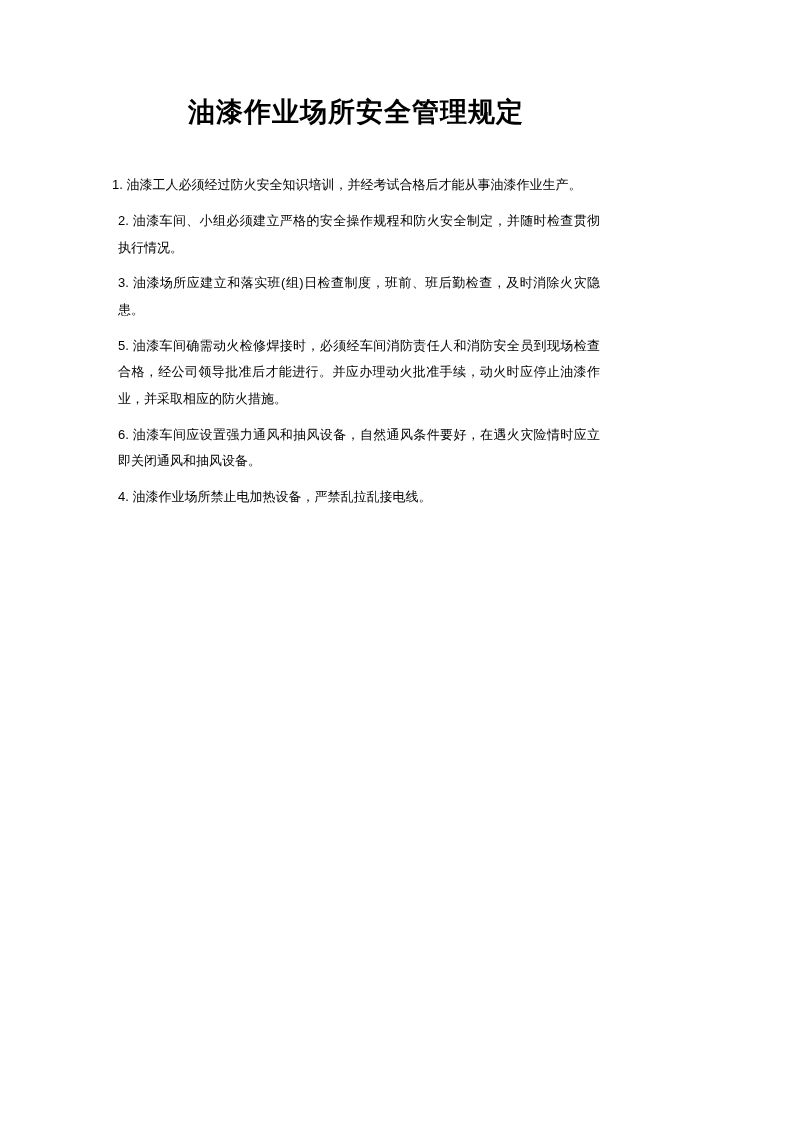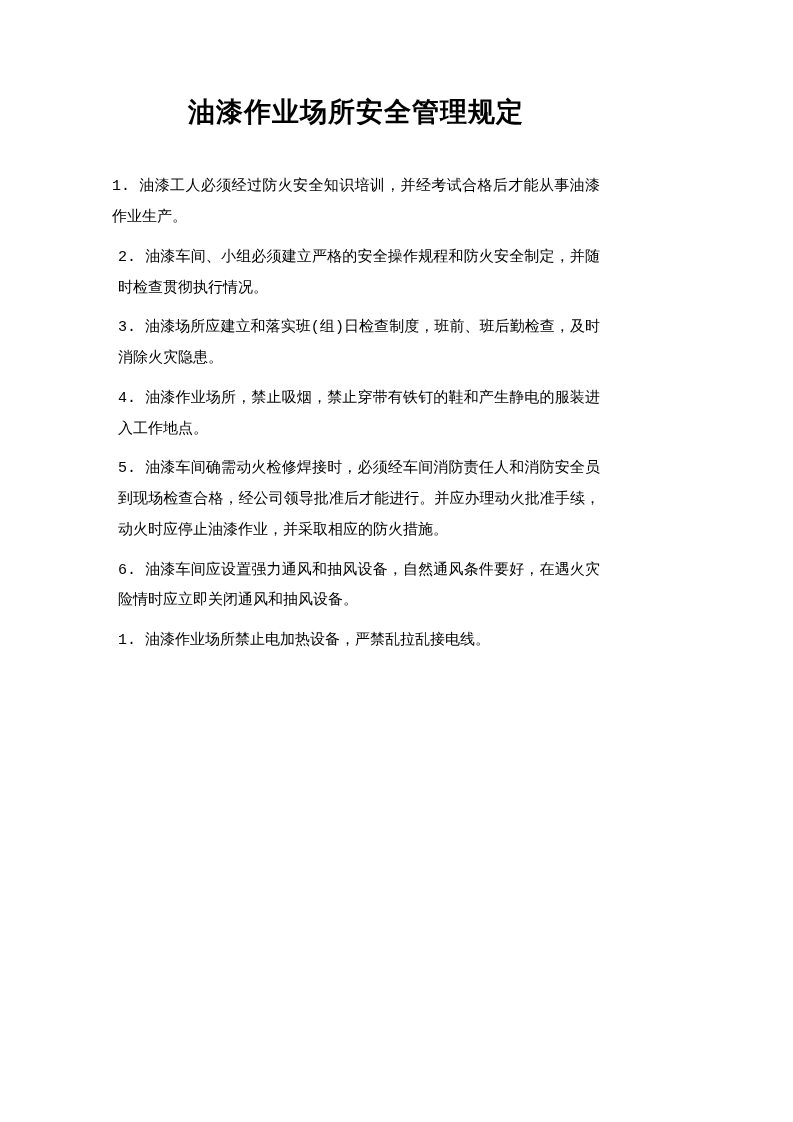--- a/index.html
+++ b/index.html
@@ -30,45 +30,44 @@
     margin: 0;
     padding-top: 96px;
     line-height: 1.2;
     font-family: "Liberation Serif", "DejaVu Serif", serif;
   }
   .body-block {
     padding: 0 112px 0 112px;
     margin-top: 44px;
   }
   .para {
-    font-size: 15px;
+    font-size: 13px;
     line-height: 2.05;
     text-align: justify;
     text-justify: inter-ideograph;
     margin: 0 0 9px 0;
-    font-family: Liberation Mono, monospace;
+    font-family: Liberation Sans, sans-serif;
     word-break: break-all;
   }
   .para.first {
     margin-left: 0;
   }
   .para.indented {
     padding-left: 6px;
   }
 </style>
 </head>
 <body>
 
 <div class="page">
 
   <h1 class="doc-title">油漆作业场所安全管理规定</h1>
 
   <div class="body-block">
     <p class="para first">1. 油漆工人必须经过防火安全知识培训，并经考试合格后才能从事油漆作业生产。</p>
     <p class="para indented">2. 油漆车间、小组必须建立严格的安全操作规程和防火安全制定，并随时检查贯彻执行情况。</p>
     <p class="para indented">3. 油漆场所应建立和落实班(组)日检查制度，班前、班后勤检查，及时消除火灾隐患。</p>
-    <p class="para indented">4. 油漆作业场所，禁止吸烟，禁止穿带有铁钉的鞋和产生静电的服装进入工作地点。</p>
     <p class="para indented">5. 油漆车间确需动火检修焊接时，必须经车间消防责任人和消防安全员到现场检查合格，经公司领导批准后才能进行。并应办理动火批准手续，动火时应停止油漆作业，并采取相应的防火措施。</p>
     <p class="para indented">6. 油漆车间应设置强力通风和抽风设备，自然通风条件要好，在遇火灾险情时应立即关闭通风和抽风设备。</p>
-    <p class="para indented">1. 油漆作业场所禁止电加热设备，严禁乱拉乱接电线。</p>
+    <p class="para indented">4. 油漆作业场所禁止电加热设备，严禁乱拉乱接电线。</p>
   </div>
 
 </div>
 
 </body></html>

